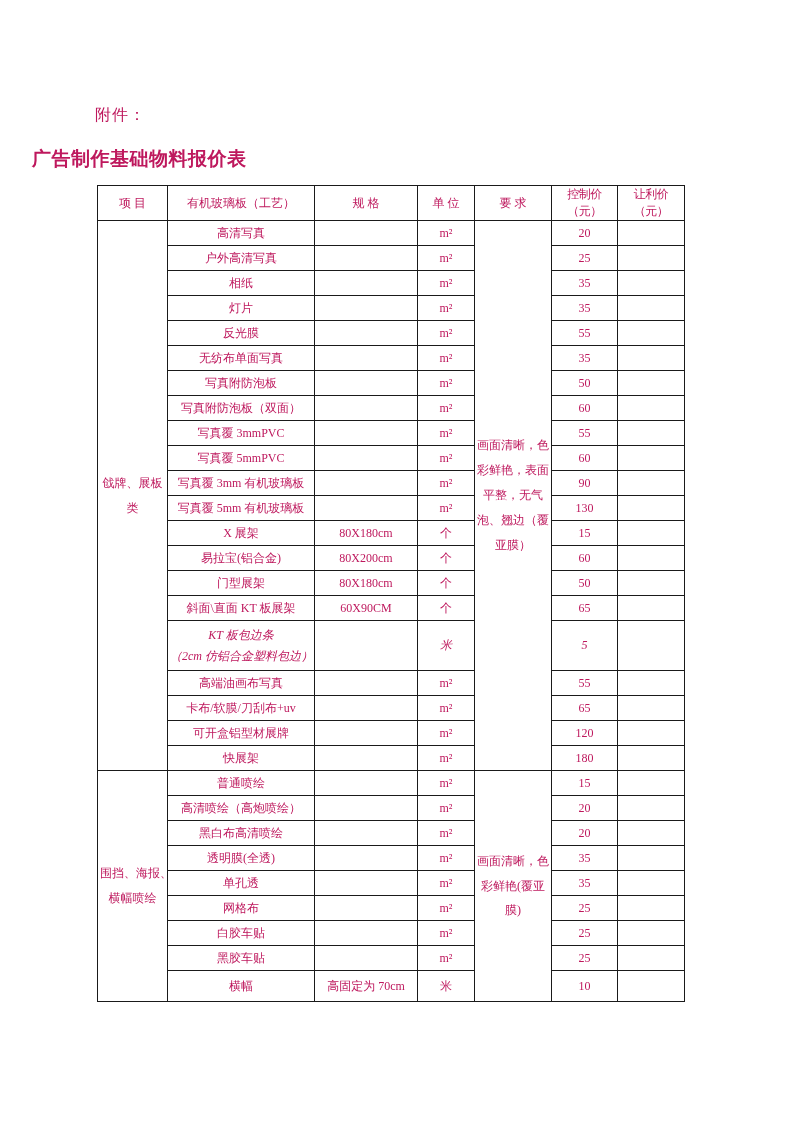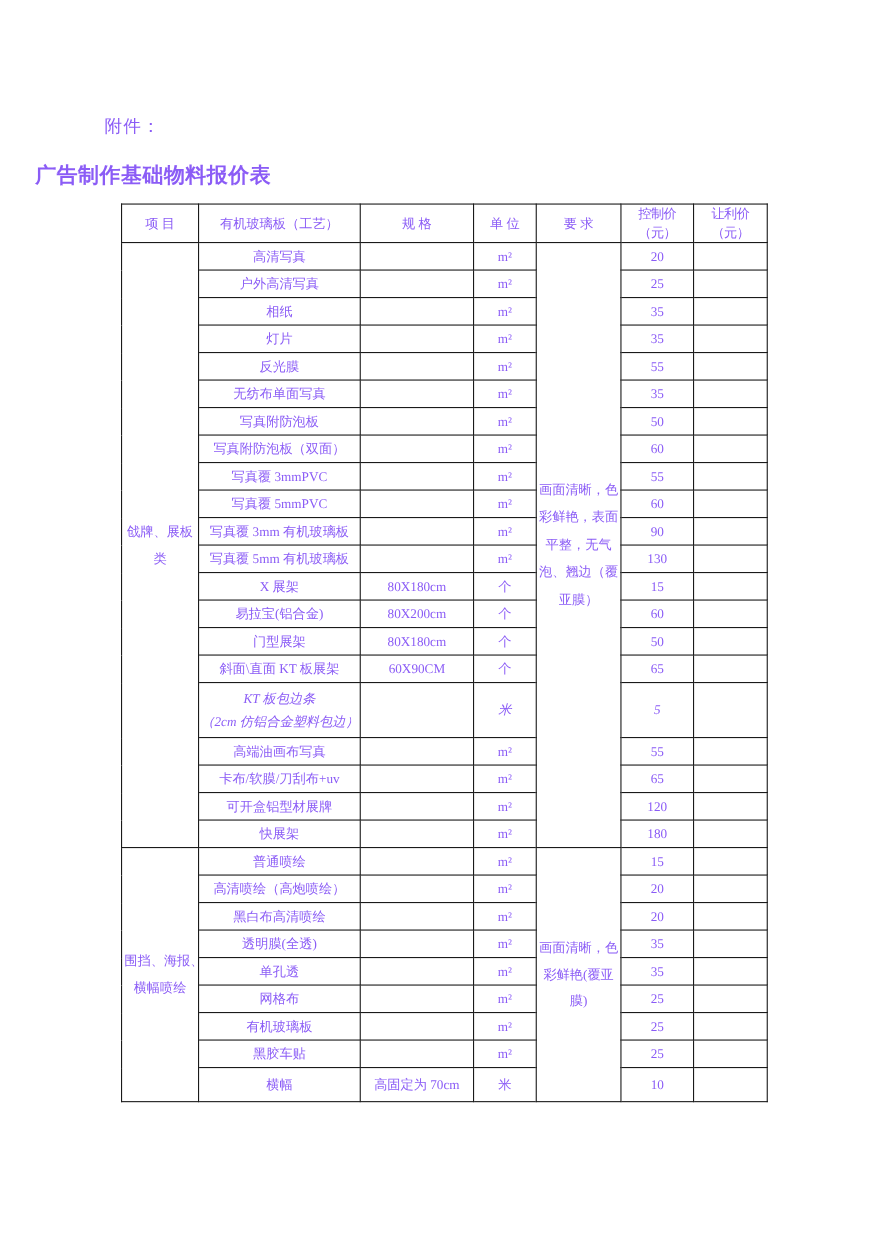--- a/index.html
+++ b/index.html
@@ -5,21 +5,21 @@
   html, body {
     margin: 0;
     padding: 0;
     background: #ffffff;
   }
   .page {
     position: relative;
     width: 793px;
     height: 1122px;
     background: #ffffff;
-    color: #8b5cf6;
+    color: #be185d;
     font-family: "Liberation Serif", "DejaVu Serif", serif;
     overflow: hidden;
   }
   .attachment-label {
     position: absolute;
     left: 95px;
     top: 105px;
     font-size: 16px;
     letter-spacing: 1px;
   }
@@ -30,21 +30,21 @@
     width: 100%;
     margin: 0;
     text-align: left;
     font-size: 19px;
     font-weight: bold;
     letter-spacing: 0.5px;
     padding-left: 32px;
   }
   table.quote {
     position: absolute;
-    left: 110px;
+    left: 97px;
     top: 185px;
     width: 587px;
     border-collapse: collapse;
     table-layout: fixed;
   }
   table.quote th,
   table.quote td {
     border: 1px solid #1a1a1a;
     text-align: center;
     vertical-align: middle;
@@ -298,21 +298,21 @@
           <td class="discount-price-cell"></td>
         </tr>
         <tr>
           <td class="material-cell">网格布</td>
           <td class="spec-cell"></td>
           <td class="unit-cell">m²</td>
           <td class="control-price-cell">25</td>
           <td class="discount-price-cell"></td>
         </tr>
         <tr>
-          <td class="material-cell">有机玻璃板</td>
+          <td class="material-cell">白胶车贴</td>
           <td class="spec-cell"></td>
           <td class="unit-cell">m²</td>
           <td class="control-price-cell">25</td>
           <td class="discount-price-cell"></td>
         </tr>
         <tr>
           <td class="material-cell">黑胶车贴</td>
           <td class="spec-cell"></td>
           <td class="unit-cell">m²</td>
           <td class="control-price-cell">25</td>

